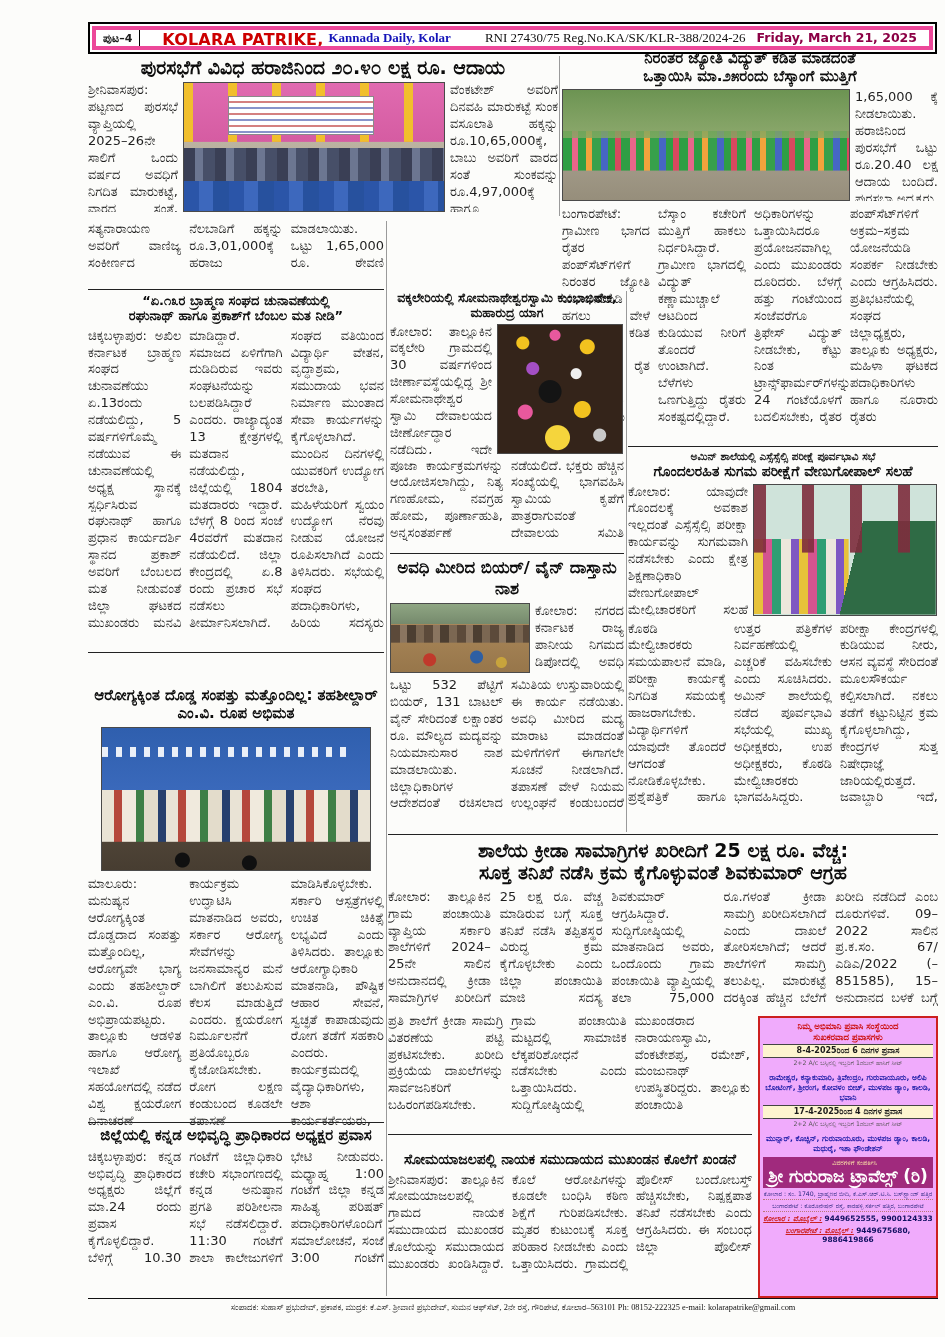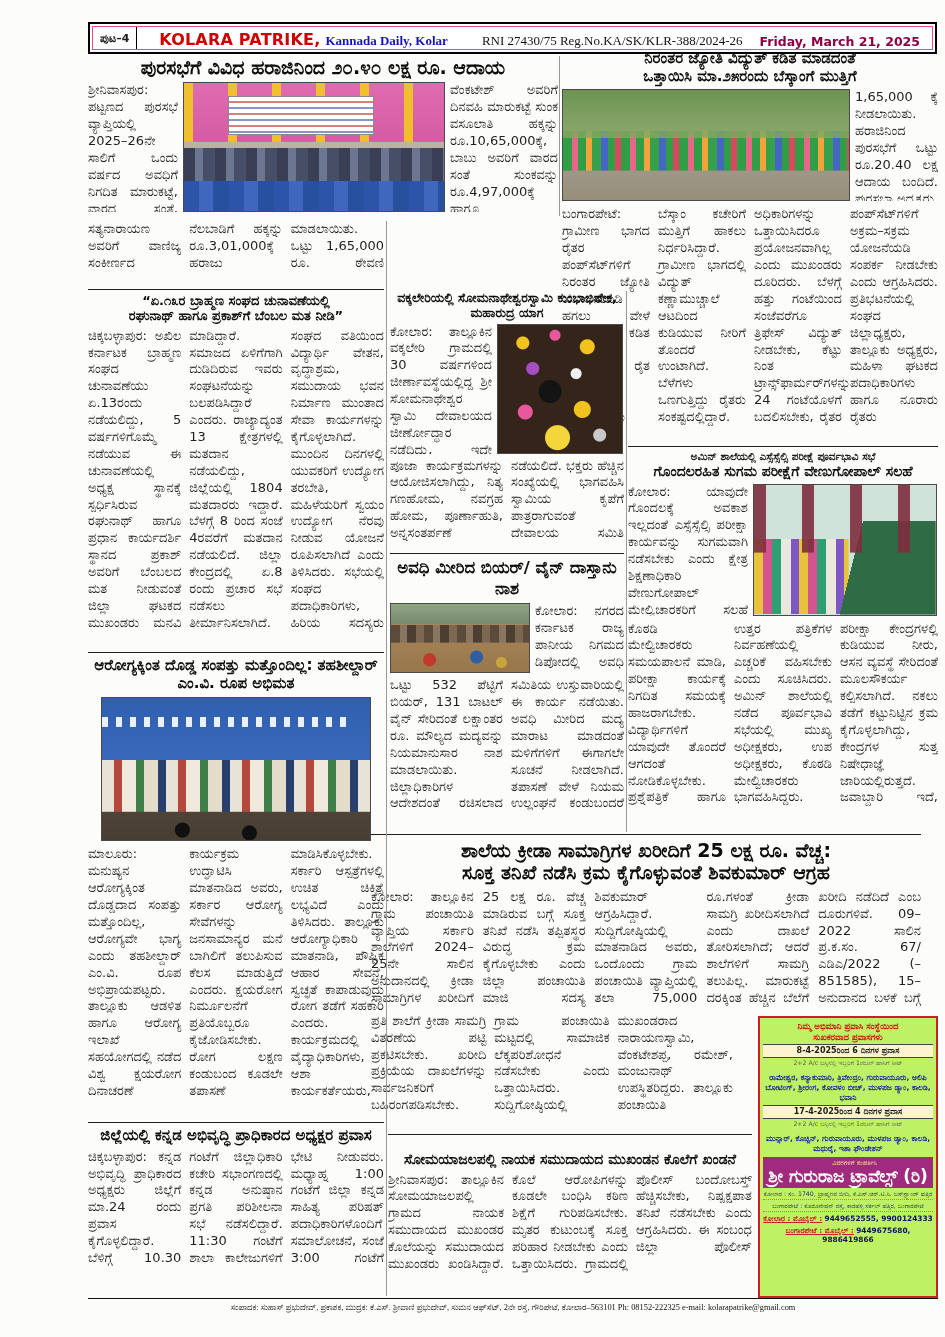--- a/index.html
+++ b/index.html
@@ -2,21 +2,21 @@
 <html><head>
 <meta charset="utf-8">
 <style>
   *{box-sizing:border-box;margin:0;padding:0;}
   html,body{background:#e9e7e2;}
   .page{position:relative;width:945px;height:1337px;margin:0 auto;background:#fcfcfa;
         font-family:"DejaVu Sans",sans-serif;color:#1b1b1b;overflow:hidden;}
   .abs{position:absolute;}
   
   .masthead{left:88px;top:22px;width:849px;height:32px;border:2px solid #000;padding:2px;background:#fff;}
-  .masthead-inner{border:1px solid #ec4899;height:100%;display:flex;align-items:flex-end;white-space:nowrap;overflow:hidden;}
+  .masthead-inner{border:4px solid #ec4899;height:100%;display:flex;align-items:flex-start;white-space:nowrap;overflow:hidden;}
   .page-label{font-size:11px;font-weight:bold;padding:0 7px;border-right:1px solid #000;height:100%;display:flex;align-items:center;}
   .brand{font-size:16px;font-weight:bold;color:#cc0000;margin-left:22px;letter-spacing:.2px;}
   .subtitle{font-size:13px;font-weight:bold;color:#1414b8;font-family:"Liberation Serif",serif;margin-left:5px;}
   .rni{font-size:13px;font-family:"Liberation Serif",serif;margin-left:34px;color:#111;}
   .mast-date{font-size:12.5px;font-weight:bold;color:#8b0045;margin-left:auto;margin-right:12px;}
   
   .hl{font-weight:bold;text-align:center;color:#0c0c0c;line-height:1.18;}
   .body-txt{font-size:13px;line-height:1.3;text-align:justify;color:#1f1f1f;overflow:hidden;}
   .c2{column-count:2;column-gap:8px;}
   .c3{column-count:3;column-gap:8px;}
@@ -80,39 +80,39 @@
   .artC{left:88px;top:289px;width:296px;height:359px;padding-top:3px;}
   .artC .hl{font-size:13px;}
   .artD{left:390px;top:291px;width:234px;height:258px;}
   .artD .hl{font-size:12.5px;}
   .artE{left:390px;top:553px;width:234px;height:279px;padding-top:4px;}
   .artE .hl{font-size:16.5px;line-height:1.25;}
   .artF{left:628px;top:446px;width:310px;height:386px;padding-top:3px;}
   .artF .kicker{font-size:10.5px;font-weight:bold;text-align:center;}
   .artF .hl{font-size:14px;}
   .artG{left:88px;top:652px;width:296px;height:468px;padding-top:4px;}
-  .artG .hl{font-size:15px;}
-  .artH{left:371px;top:834px;width:550px;height:292px;padding-top:4px;}
+  .artG .hl{font-size:15px;margin-top:30px;}
+  .artH{left:388px;top:834px;width:550px;height:292px;padding-top:4px;}
   .artH .hl{font-size:19px;}
   .artI{left:88px;top:1122px;width:296px;height:174px;padding-top:4px;}
   .artI .hl{font-size:15px;}
   .artJ{left:388px;top:1134px;width:364px;height:162px;padding-top:16px;}
   .artJ .hl{font-size:14px;}
   
-  .ad{left:758px;top:1016px;width:180px;height:282px;border:2px solid #cc2020;background:#bef264;padding:3px;display:flex;flex-direction:column;}
+  .ad{left:758px;top:1016px;width:180px;height:282px;border:2px solid #cc2020;background:#f0abfc;padding:3px;display:flex;flex-direction:column;}
   .ad-tagline{color:#cc1111;font-weight:bold;font-size:8.5px;text-align:center;line-height:1.25;}
   .ad-sec{border-top:1px solid #444;border-bottom:1px solid #444;background:#fdf4cf;font-weight:bold;font-size:8px;text-align:center;margin-top:2px;padding:1px 0;}
   .ad-note{font-size:6.2px;color:#555;text-align:center;margin-top:1px;}
   .ad-places{font-size:7.6px;font-weight:bold;color:#1a1aa6;text-align:center;line-height:1.3;margin-top:6px;}
   .ad-magenta{background:#a02a7d;color:#fff;text-align:center;margin-top:3px;padding:2px 1px;}
   .ad-contact{font-size:6.5px;color:#ffe9a8;padding-left:13px;}
   .ad-brand{font-size:17px;font-weight:bold;line-height:1.15;}
   .ad-addr{font-size:6.2px;color:#26267d;text-align:center;border-bottom:1px dotted #b77;padding:1.5px 0;line-height:1.3;}
   .ad-phone{font-size:7.4px;text-align:center;margin-top:2px;line-height:1.3;}
-  .ad-phone .lbl{color:#cc2020;font-weight:bold;text-decoration:underline;}
+  .ad-phone .lbl{color:#cc2020;font-weight:bold;text-decoration:underline;font-style:italic;}
   .ad-phone .num{color:#101060;font-weight:bold;}
   
   .footer{left:88px;top:1298px;width:850px;border-top:1.5px solid #111;padding-top:4px;
           font-size:8.4px;text-align:center;color:#111;font-family:"Liberation Serif",serif;}
 </style>
 </head>
 <body>
 
 <div class="page">
 

